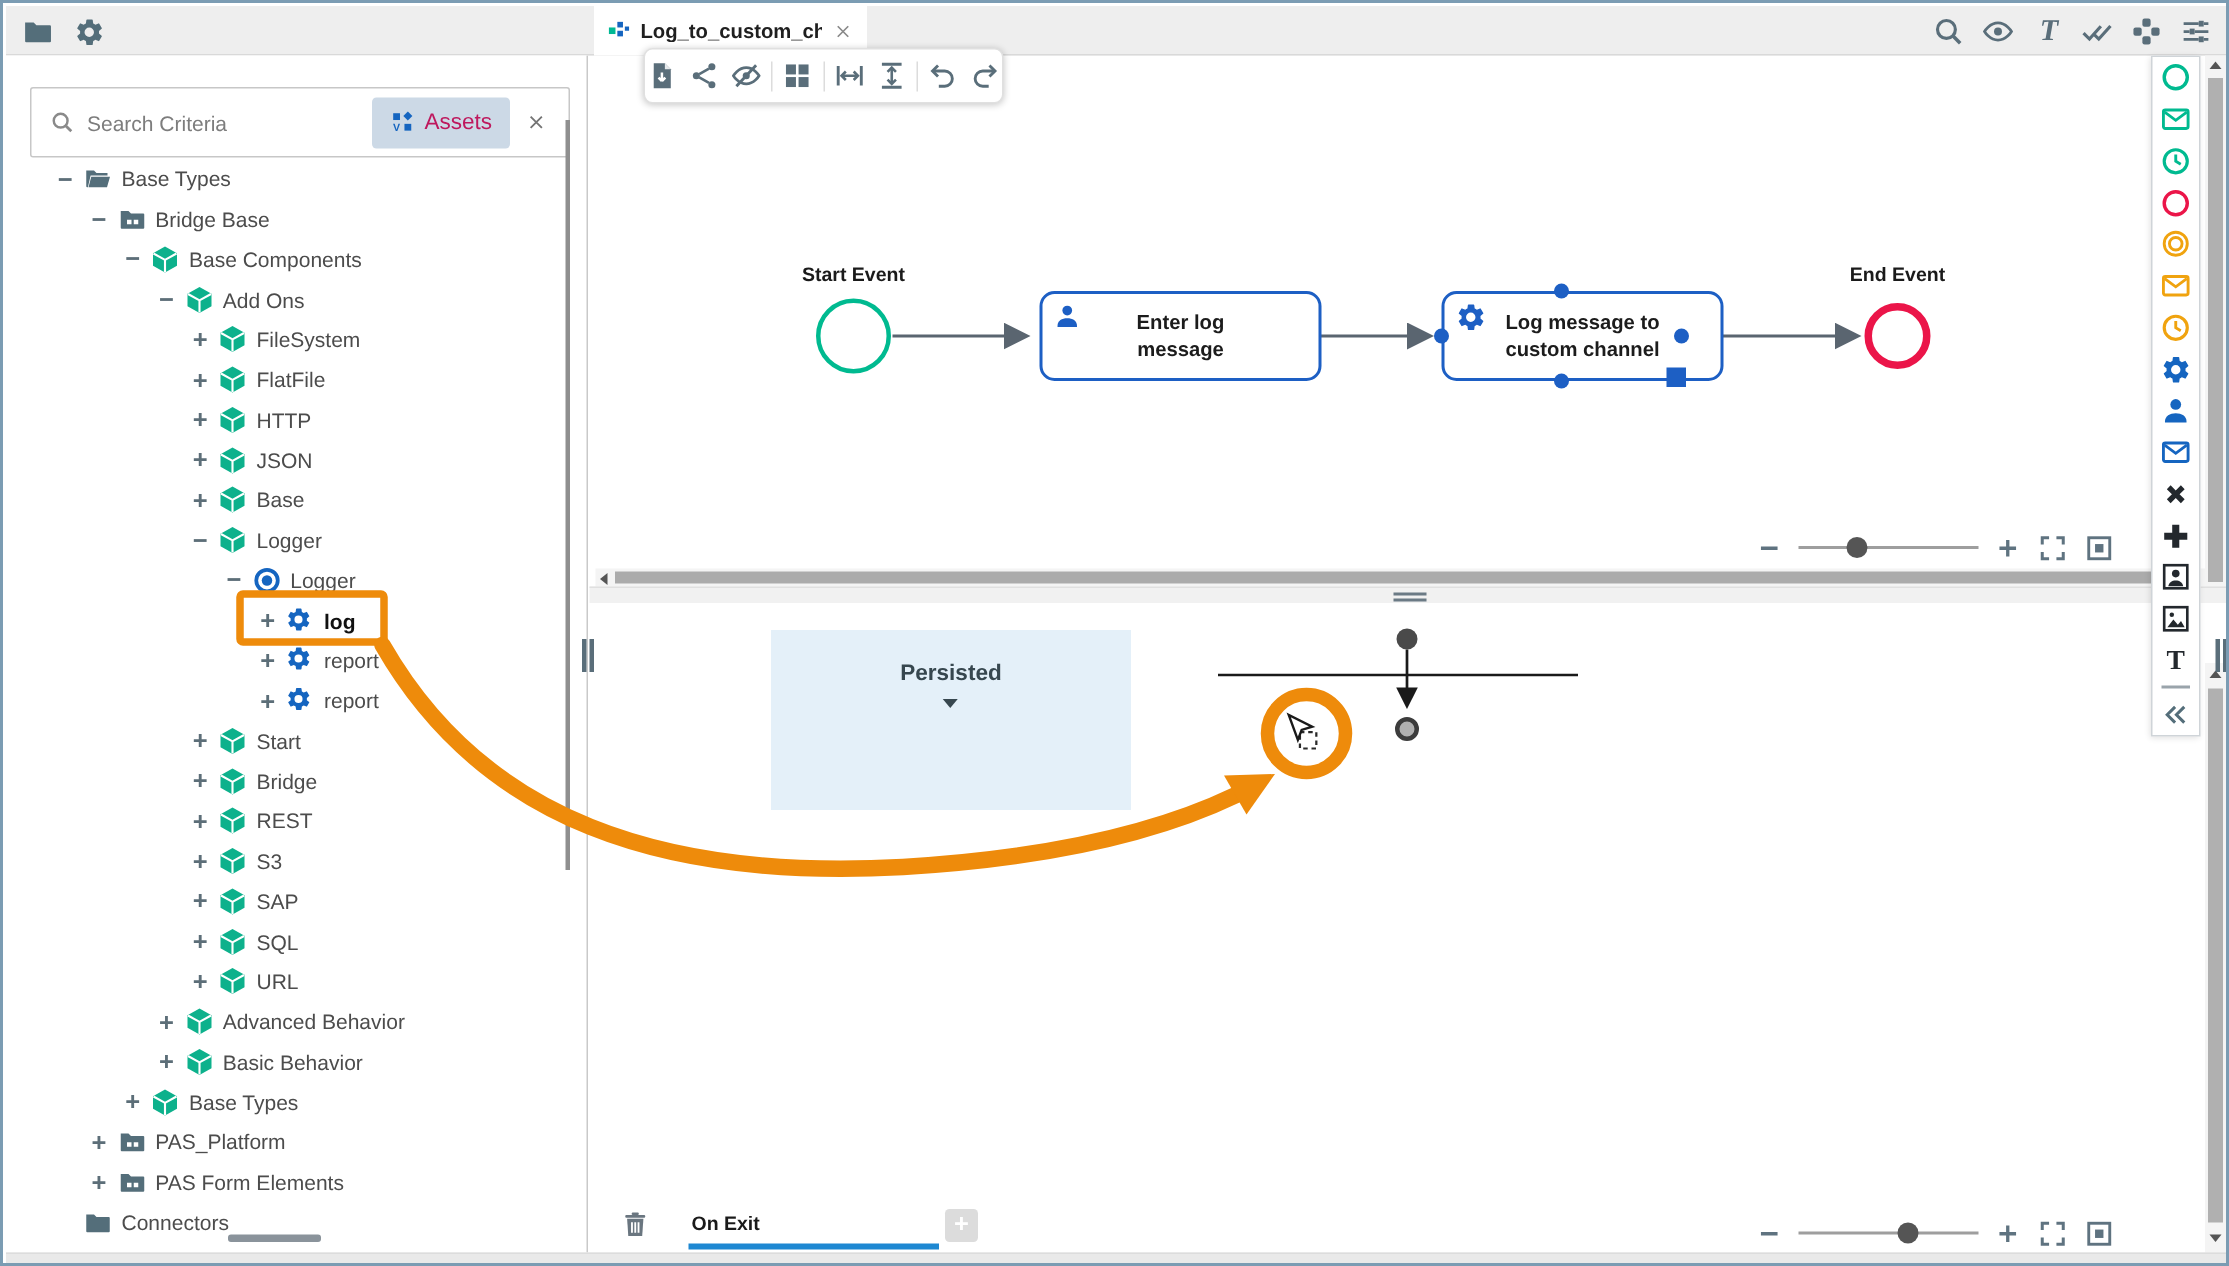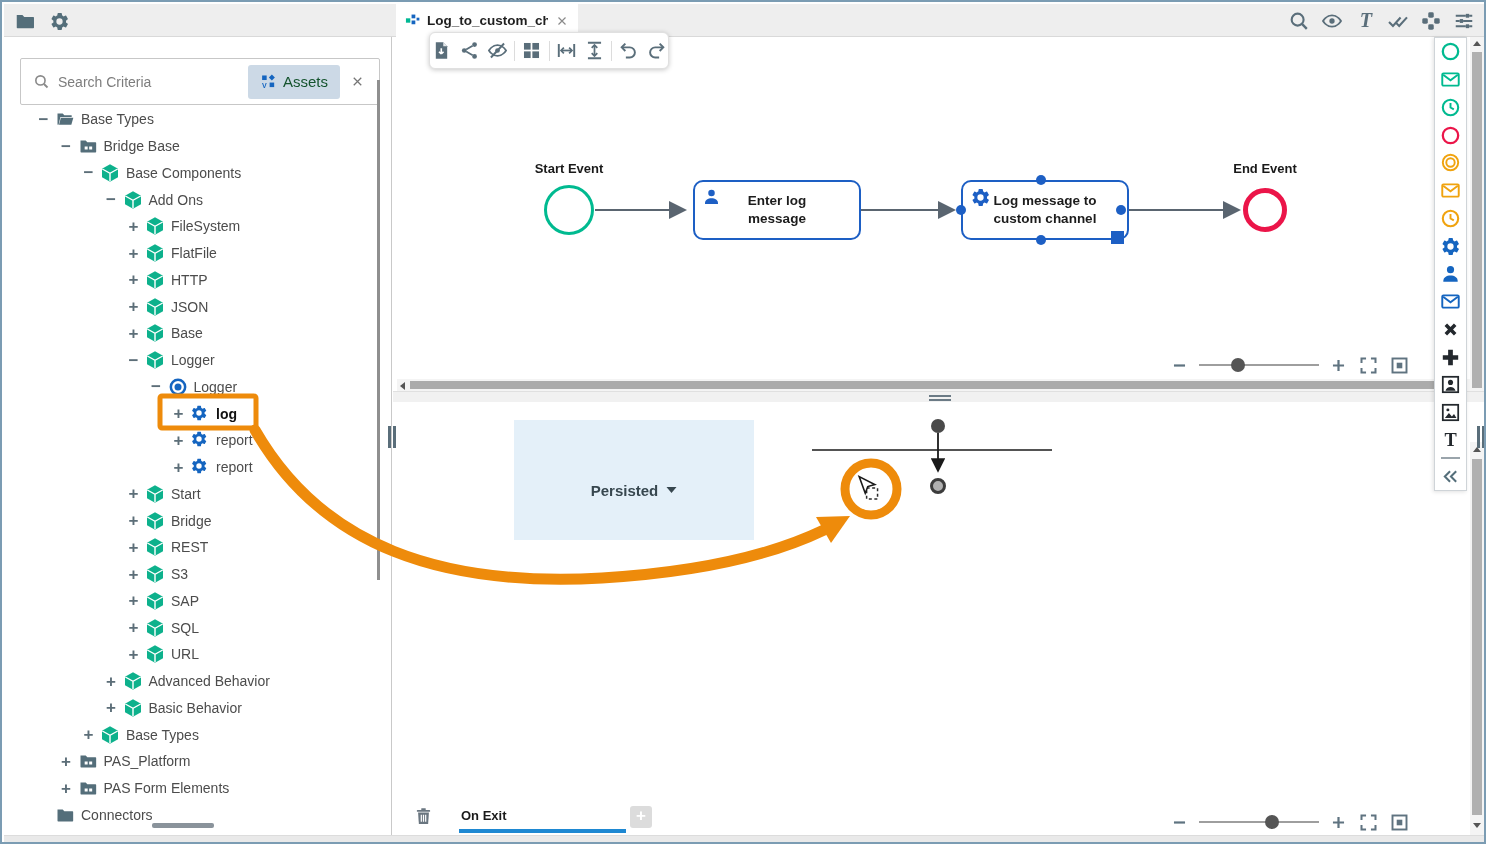--- a/index.html
+++ b/index.html
@@ -15,55 +15,55 @@
   .doc-tab .lbl { font-size:13.5px; font-weight:bold; color:#1f1f1f; white-space:nowrap; overflow:hidden; flex:1; }
   .tb-right { position:absolute; right:8px; top:4px; height:26px; display:flex; align-items:center; gap:9px; }
   .tb-right .tb-ic { width:24px; height:24px; display:flex; align-items:center; justify-content:center; cursor:pointer; }
 
   
   .left-panel { position:absolute; left:2px; top:35px; width:388px; height:798px; background:#fff; border-right:1px solid #c9c9c9; }
   .searchbox { position:absolute; left:16px; top:21px; width:360px; height:47px; border:1px solid #c7c7c7; border-radius:2px; background:#fff; display:flex; align-items:center; }
   .searchbox input { border:none; outline:none; font-size:14px; color:#444; flex:1; min-width:0; font-family:"Liberation Sans",sans-serif; }
   .searchbox input::placeholder { color:#7d7d7d; }
   .assets-btn { display:flex; align-items:center; gap:6px; background:#ccd9e6; border-radius:3px; height:34px; padding:0 12px; margin-right:10px; cursor:pointer; }
-  .assets-btn .lbl { color:#14532d; font-size:15px; }
+  .assets-btn .lbl { color:#be185d; font-size:15px; }
   .tree { position:absolute; left:0; top:69px; width:372px; }
   .tree-row { display:flex; align-items:center; height:26.75px; font-size:14px; color:#4c4c4c; cursor:pointer; white-space:nowrap; }
   .expander { width:17px; text-align:center; font-size:17px; font-weight:bold; color:#5c6e78; line-height:17px; }
   .tree-ic { width:20px; height:20px; margin:0 6px 0 3px; flex:0 0 auto; }
   .tree-lbl.hl { font-weight:bold; color:#111; }
   .tree-vscroll { position:absolute; left:373px; top:43px; width:3px; height:500px; background:#8f8f8f; }
   .tree-hthumb { position:absolute; left:148px; top:786px; width:62px; height:5px; background:#8a939b; border-radius:2px; }
 
   
-  .canvas-top { position:absolute; left:391px; top:35px; width:1077px; height:342px; background:#fff; }
+  .canvas-top { position:absolute; left:391px; top:49px; width:1077px; height:342px; background:#fff; }
   .canvas-bottom { position:absolute; left:391px; top:400px; width:1077px; height:433px; background:#fff; }
 
   .float-toolbar { position:absolute; left:427px; top:30px; width:240px; height:37px; background:#fff; border:1px solid #e0e0e0; border-radius:6px; box-shadow:0 1px 5px rgba(0,0,0,.22); display:flex; align-items:center; justify-content:center; gap:5px; z-index:20; }
   .float-toolbar .ft-ic { width:24px; height:24px; display:flex; align-items:center; justify-content:center; cursor:pointer; }
   .ft-sep { width:1px; height:20px; background:#dcdcdc; }
 
-  .bpmn-task { position:absolute; width:168px; height:60px; border:2.5px solid #1d5fc4; border-radius:10px; background:#fff; display:flex; align-items:center; justify-content:center; cursor:pointer; }
+  .bpmn-task { position:absolute; width:188px; height:60px; border:2.5px solid #1d5fc4; border-radius:10px; background:#fff; display:flex; align-items:center; justify-content:center; cursor:pointer; }
   .bpmn-task .tlbl { width:112px; text-align:center; font-size:13.5px; font-weight:bold; color:#1c1c1c; line-height:1.35; }
   .task-ic { position:absolute; left:7px; top:5px; }
   .evt-label { position:absolute; font-size:13px; font-weight:bold; color:#1a1a1a; transform:translateX(-50%); white-space:nowrap; }
   .start-evt { position:absolute; width:50px; height:50px; border:3px solid #00ba90; border-radius:50%; background:#fff; cursor:pointer; }
   .end-evt { position:absolute; width:44px; height:44px; border:5px solid #eb1549; border-radius:50%; background:#fff; cursor:pointer; }
   .sel-dot { position:absolute; width:10px; height:10px; border-radius:50%; background:#1d5fc4; }
   .sel-sq { position:absolute; width:13px; height:13px; background:#1d5fc4; }
 
   .zoom-row { position:absolute; display:flex; align-items:center; gap:10px; height:28px; z-index:5; }
   .zslider { position:relative; width:120px; height:14px; cursor:pointer; }
   .zslider .track { position:absolute; left:0; right:0; top:6px; height:2px; background:#9e9e9e; }
   .zslider .knob { position:absolute; top:0; width:14px; height:14px; border-radius:50%; background:#555; }
   .zbtn { display:flex; align-items:center; justify-content:center; cursor:pointer; }
 
   
   .lane-box { position:absolute; width:240px; height:120px; background:#e4f0f9; display:flex; justify-content:center; cursor:pointer; }
-  .lane-box .llbl { margin-top:20px; font-size:15px; font-weight:bold; color:#37474f; display:flex; align-items:center; gap:8px; }
+  .lane-box .llbl { margin-top:20px; font-size:15px; font-weight:bold; color:#37474f; display:flex; align-items:center; gap:8px;flex-direction:column; }
   .footer-tabs { position:absolute; left:0; bottom:3px; height:30px; width:100%; }
   .onexit-lbl { position:absolute; left:68px; top:6px; font-size:13px; font-weight:bold; color:#1a1a1a; }
   .onexit-underline { position:absolute; left:66px; top:27px; width:167px; height:3.5px; background:#1e88d2; }
   .addtab-btn { position:absolute; left:237px; top:4px; width:22px; height:22px; background:#dcdcdc; border-radius:3px; color:#fff; font-weight:bold; font-size:17px; line-height:20px; text-align:center; cursor:pointer; }
   .trash-btn { position:absolute; left:20px; top:4px; width:22px; height:22px; cursor:pointer; }
 
   
   .hscroll { position:absolute; left:395px; top:377px; width:1073px; height:12px; background:#f4f4f4; }
   .hscroll .thumb { position:absolute; left:13px; top:2px; width:1053px; height:8px; background:#ababab; }
   .hscroll .larr { position:absolute; left:3px; top:3px; width:0; height:0; border-top:4px solid transparent; border-bottom:4px solid transparent; border-right:5px solid #555; }

